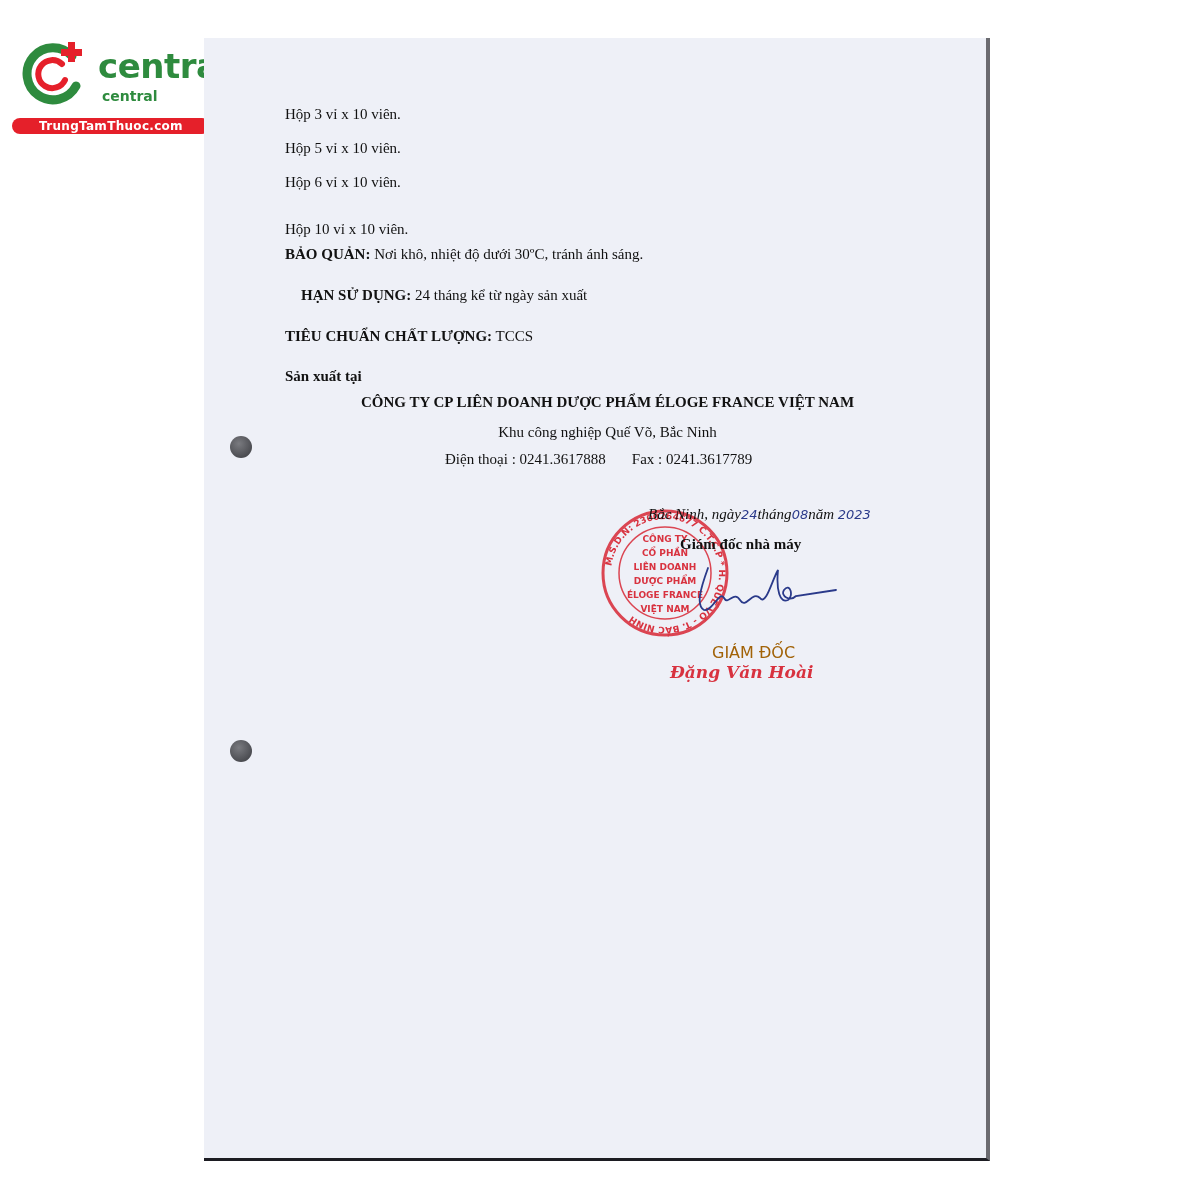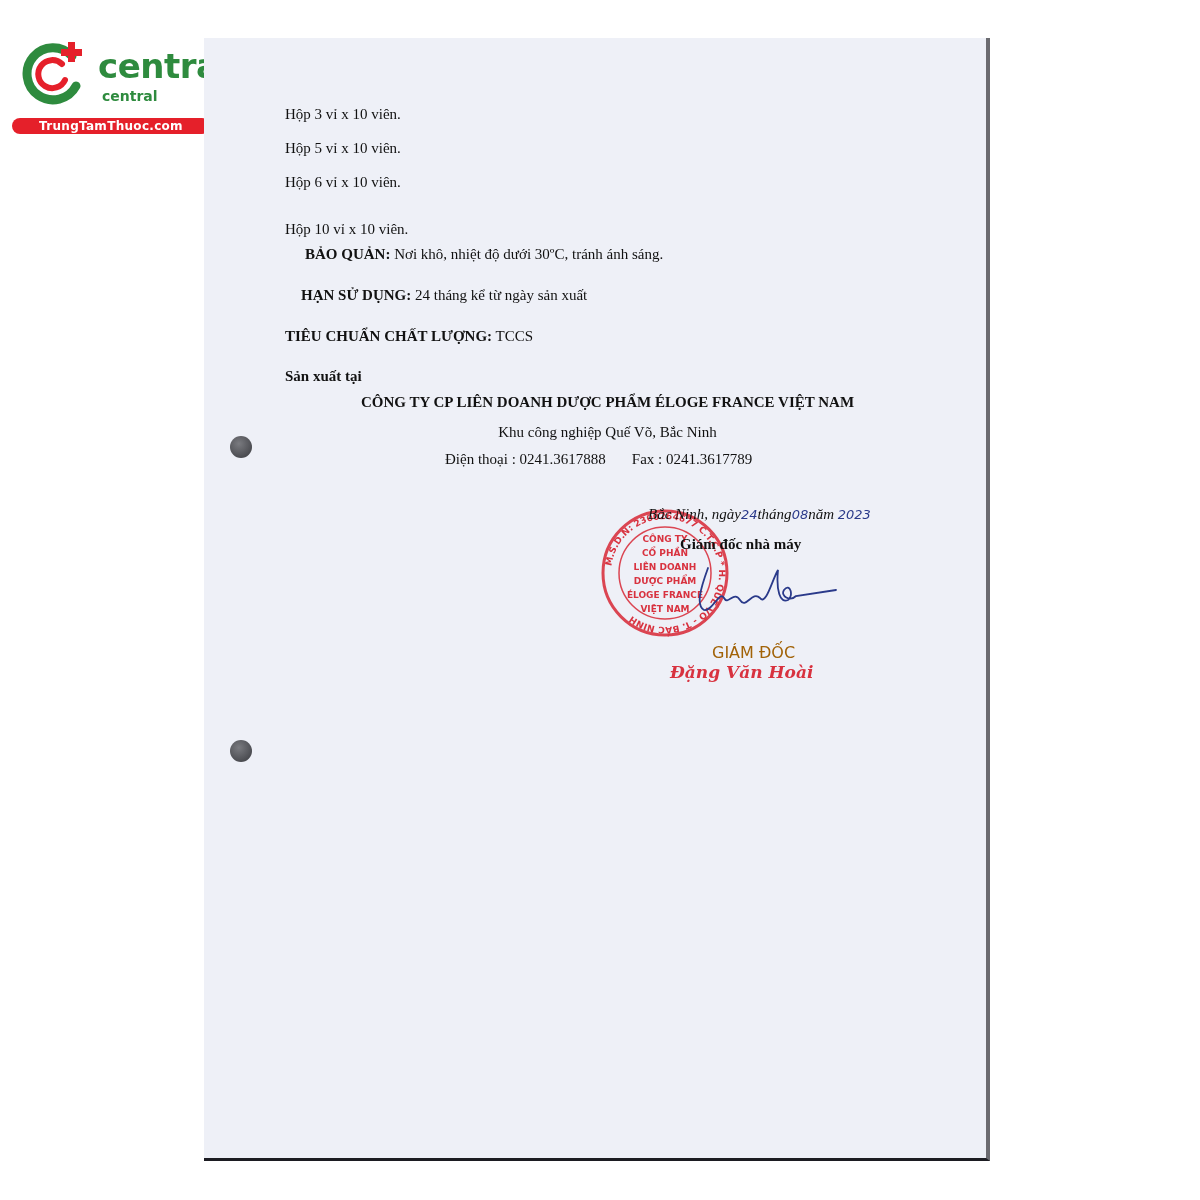--- a/index.html
+++ b/index.html
@@ -64,21 +64,21 @@
 <div class="page">
   <div class="punch" style="left:26px; top:398px;"></div>
   <div class="punch" style="left:26px; top:702px;"></div>
 </div>
 
 <div class="txt" style="left:285px; top:105px;">Hộp 3 vỉ x 10 viên.</div>
 <div class="txt" style="left:285px; top:139px;">Hộp 5 vỉ x 10 viên.</div>
 <div class="txt" style="left:285px; top:173px;">Hộp 6 vỉ x 10 viên.</div>
 <div class="txt" style="left:285px; top:220px;">Hộp 10 vỉ x 10 viên.</div>
 
-<div class="txt" style="left:285px; top:245px;margin-left:20px;">
+<div class="txt" style="left:285px; top:245px;">
   <span class="b">BẢO QUẢN:</span><span> Nơi khô, nhiệt độ dưới 30ºC, tránh ánh sáng.</span>
 </div>
 <div class="txt" style="left:285px; top:286px;margin-left:16px;">
   <span class="b">HẠN SỬ DỤNG:</span><span> 24 tháng kể từ ngày sản xuất</span>
 </div>
 <div class="txt" style="left:285px; top:327px;">
   <span class="b">TIÊU CHUẨN CHẤT LƯỢNG:</span><span> TCCS</span>
 </div>
 <div class="txt b" style="left:285px; top:367px;">Sản xuất tại</div>
 

